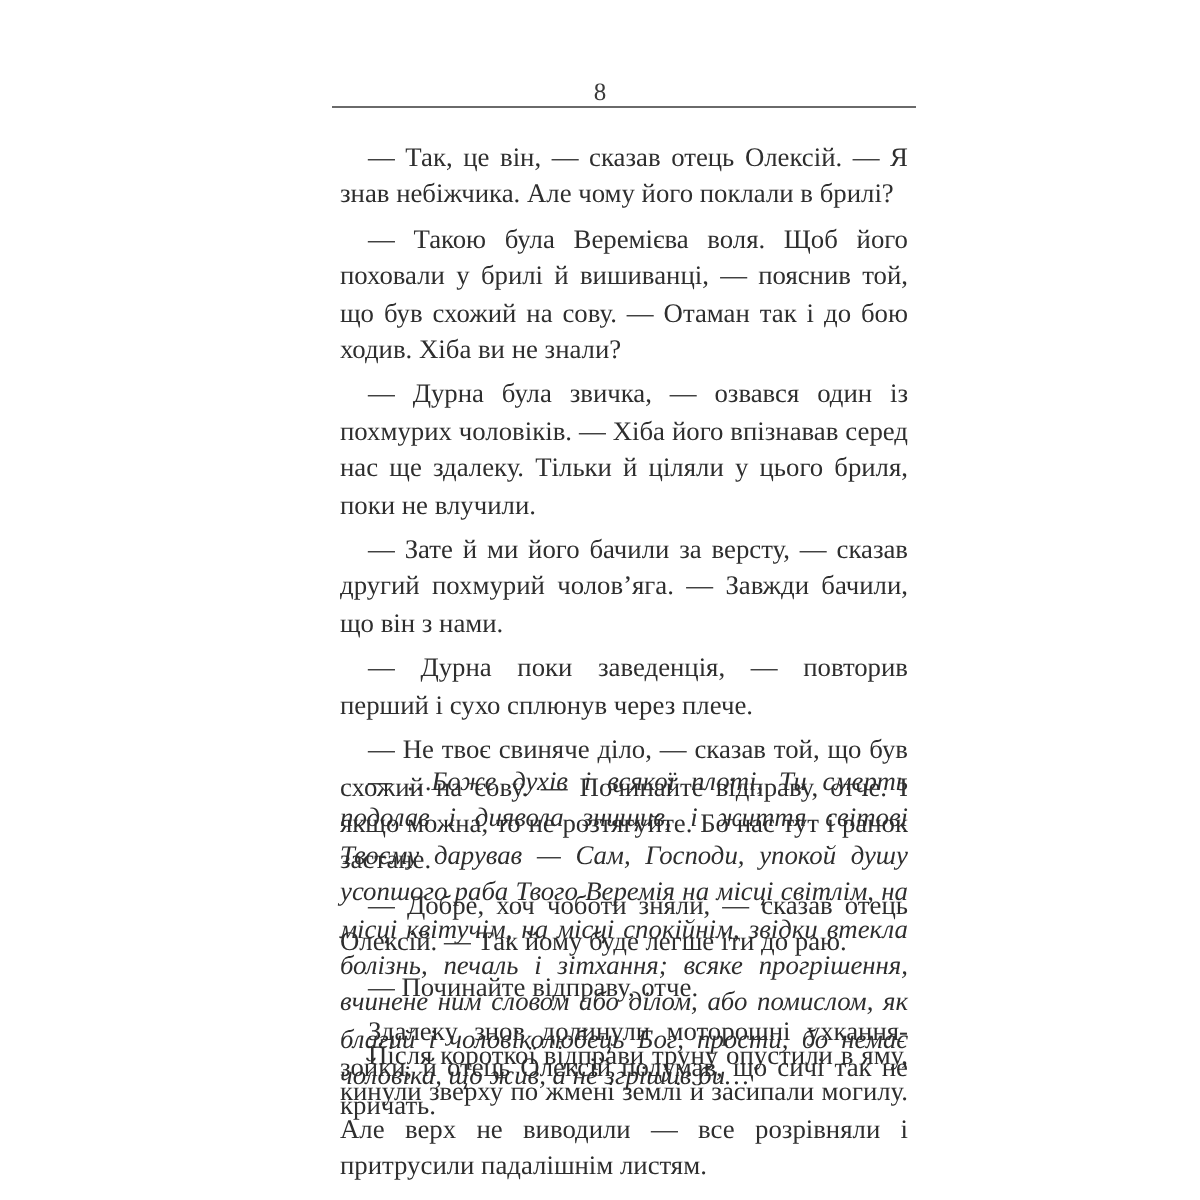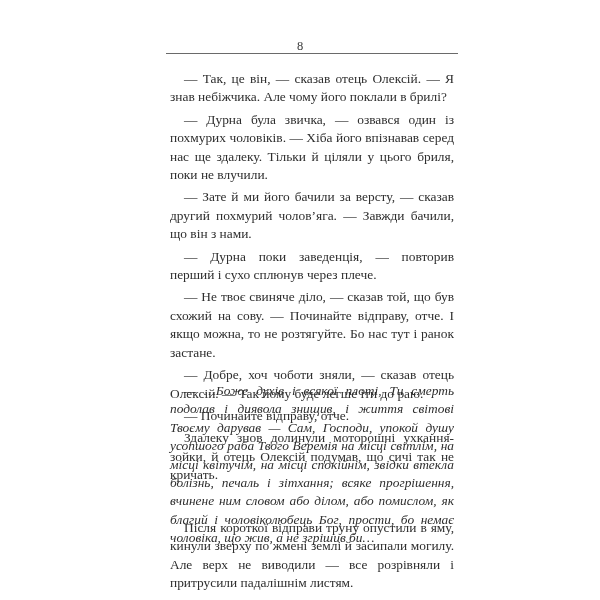--- a/index.html
+++ b/index.html
@@ -24,20 +24,21 @@
   .closing { top: 515px; }
 </style>
 </head>
 <body>
 
 <div class="page-number">8</div>
 <div class="header-rule"></div>
 
 <div class="text-block dialogue">
   <p>— Так, це він, — сказав отець Олексій. — Я знав небіжчика. Але чому його поклали в брилі?</p>
+  <p>— Такою була Веремієва воля. Щоб його поховали у брилі й вишиванці, — пояснив той, що був схожий на сову. — Отаман так і до бою ходив. Хіба ви не знали?</p>
   <p>— Дурна була звичка, — озвався один із похмурих чоловіків. — Хіба його впізнавав серед нас ще здалеку. Тільки й ціляли у цього бриля, поки не влучили.</p>
   <p>— Зате й ми його бачили за версту, — сказав другий похмурий чолов’яга. — Завжди бачили, що він з нами.</p>
   <p>— Дурна поки заведенція, — повторив перший і сухо сплюнув через плече.</p>
   <p>— Не твоє свиняче діло, — сказав той, що був схожий на сову. — Починайте відправу, отче. І якщо можна, то не розтягуйте. Бо нас тут і ранок застане.</p>
   <p>— Добре, хоч чоботи зняли, — сказав отець Олексій. — Так йому буде легше іти до раю.</p>
   <p>— Починайте відправу, отче.</p>
   <p>Здалеку знов долинули моторошні ухкання-зойки, й отець Олексій подумав, що сичі так не кричать.</p>
 </div>
 
 <div class="text-block prayer">

